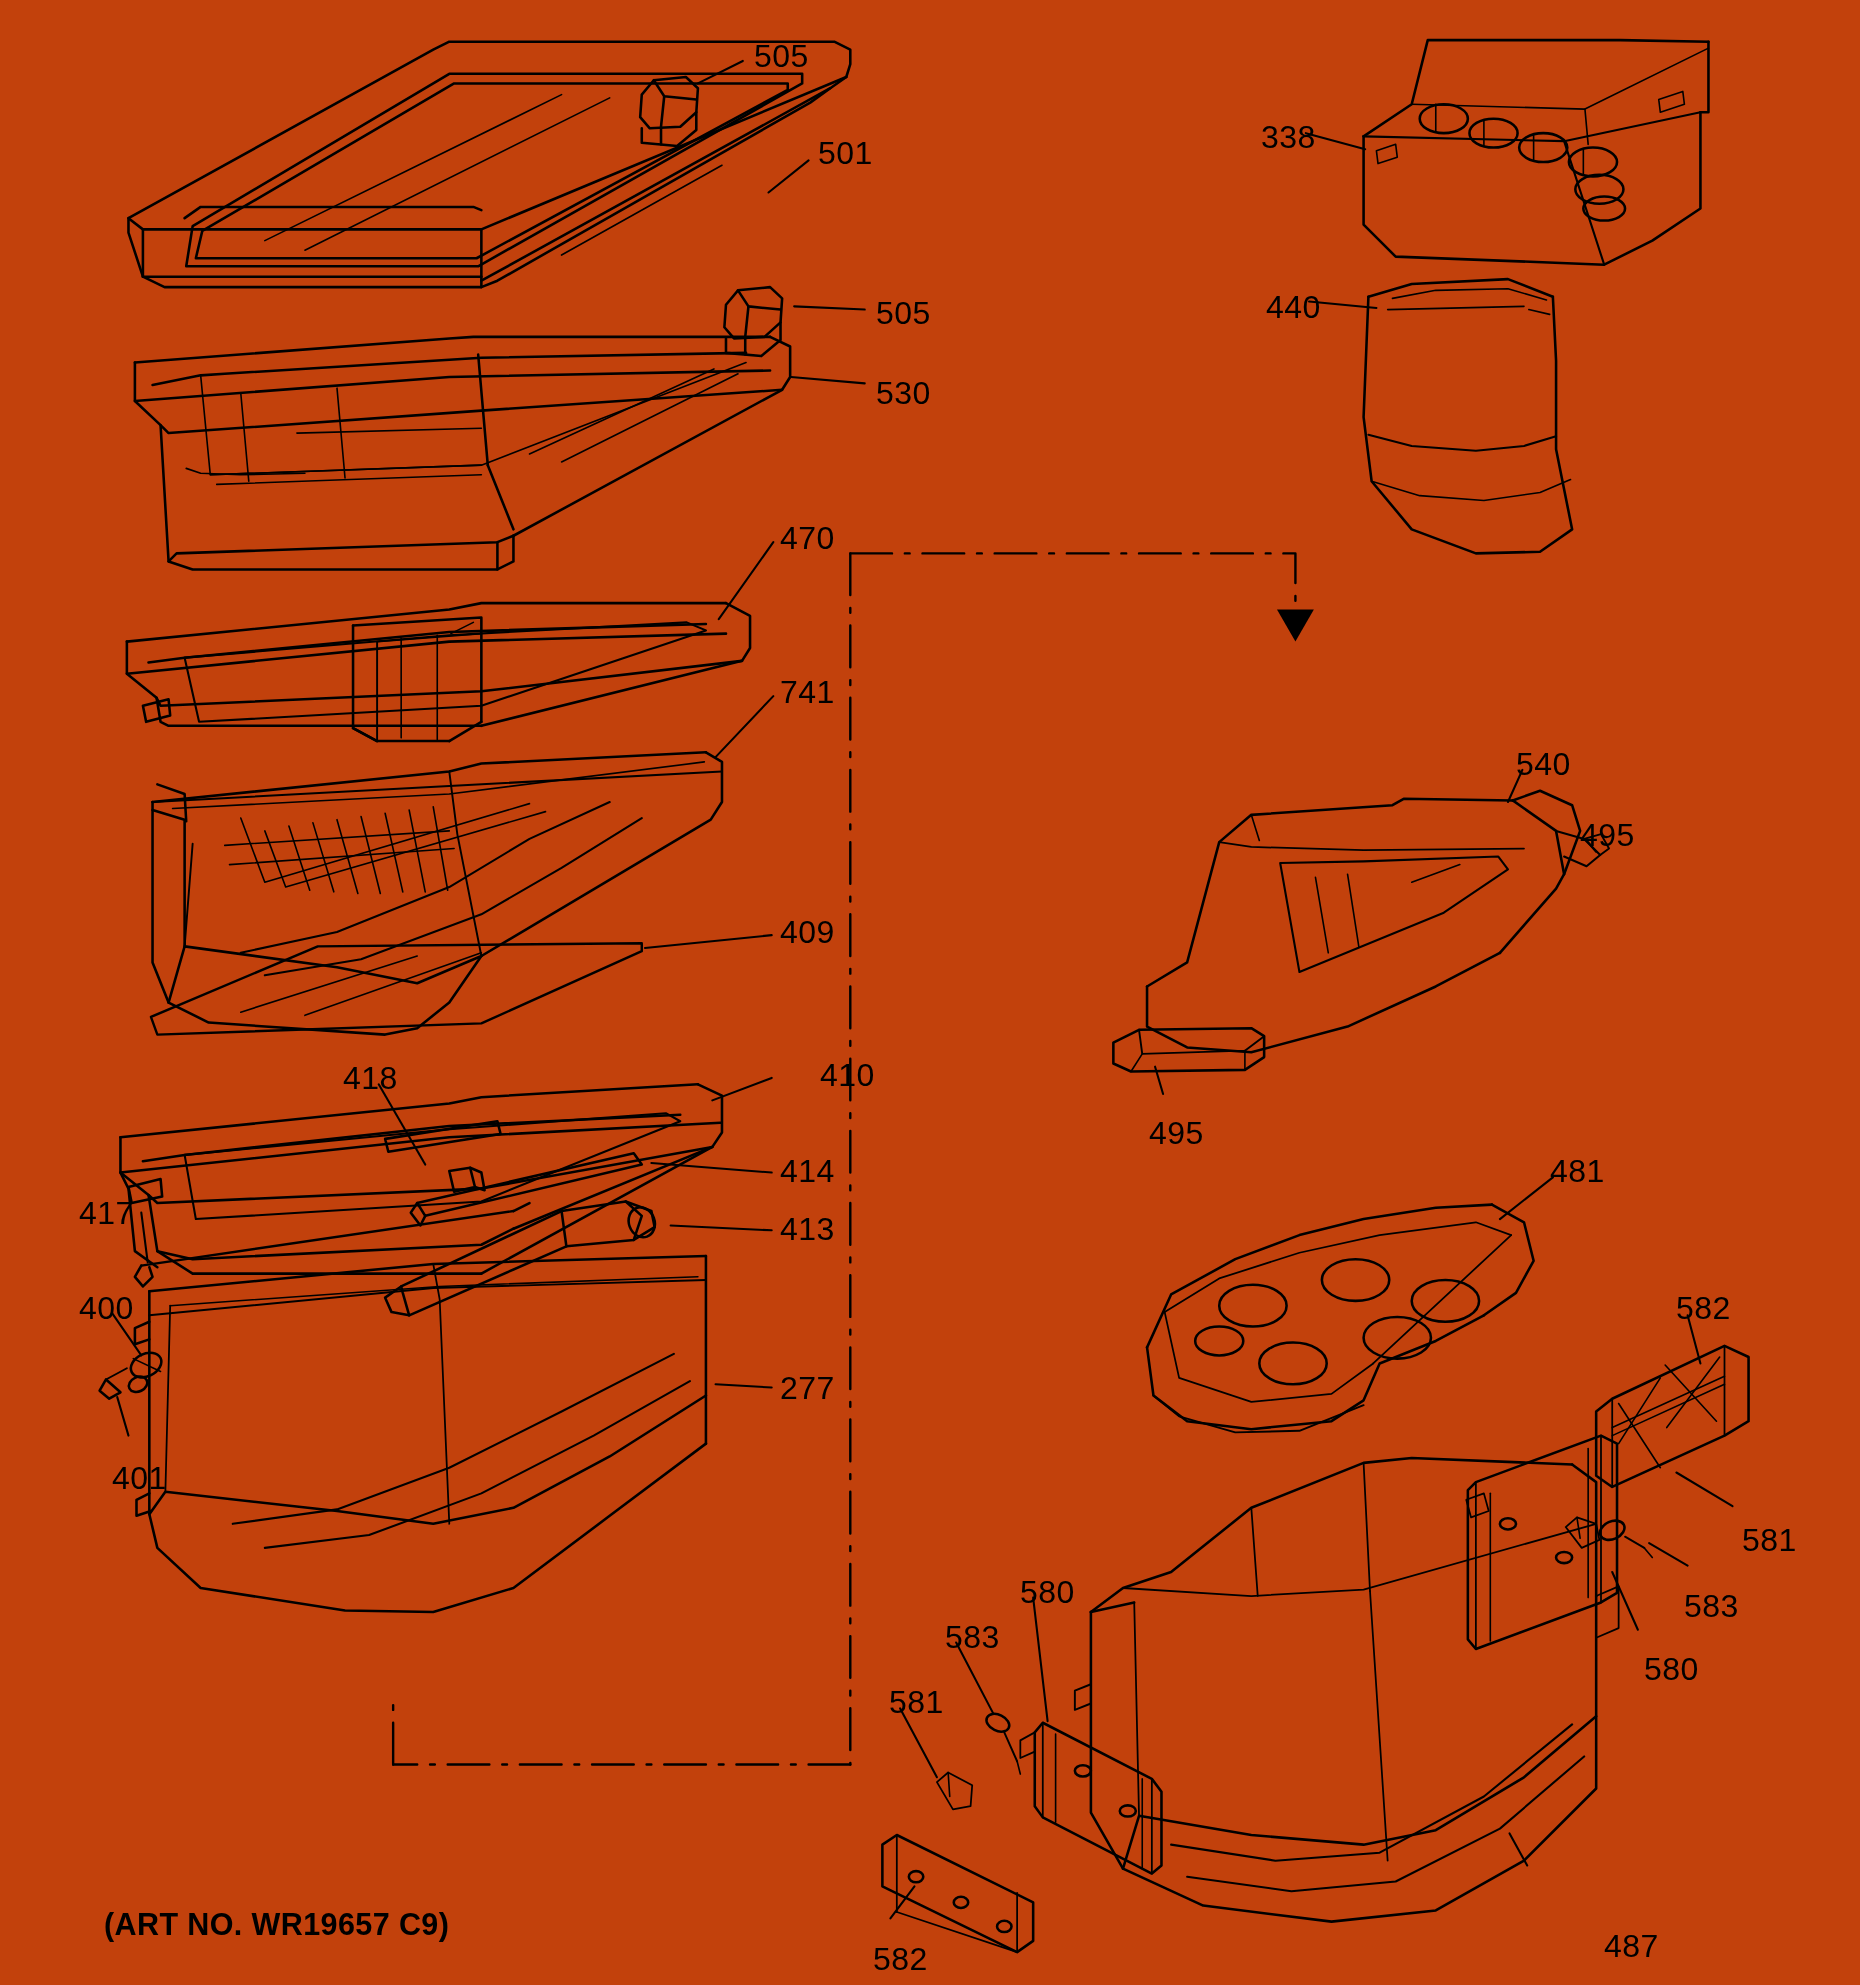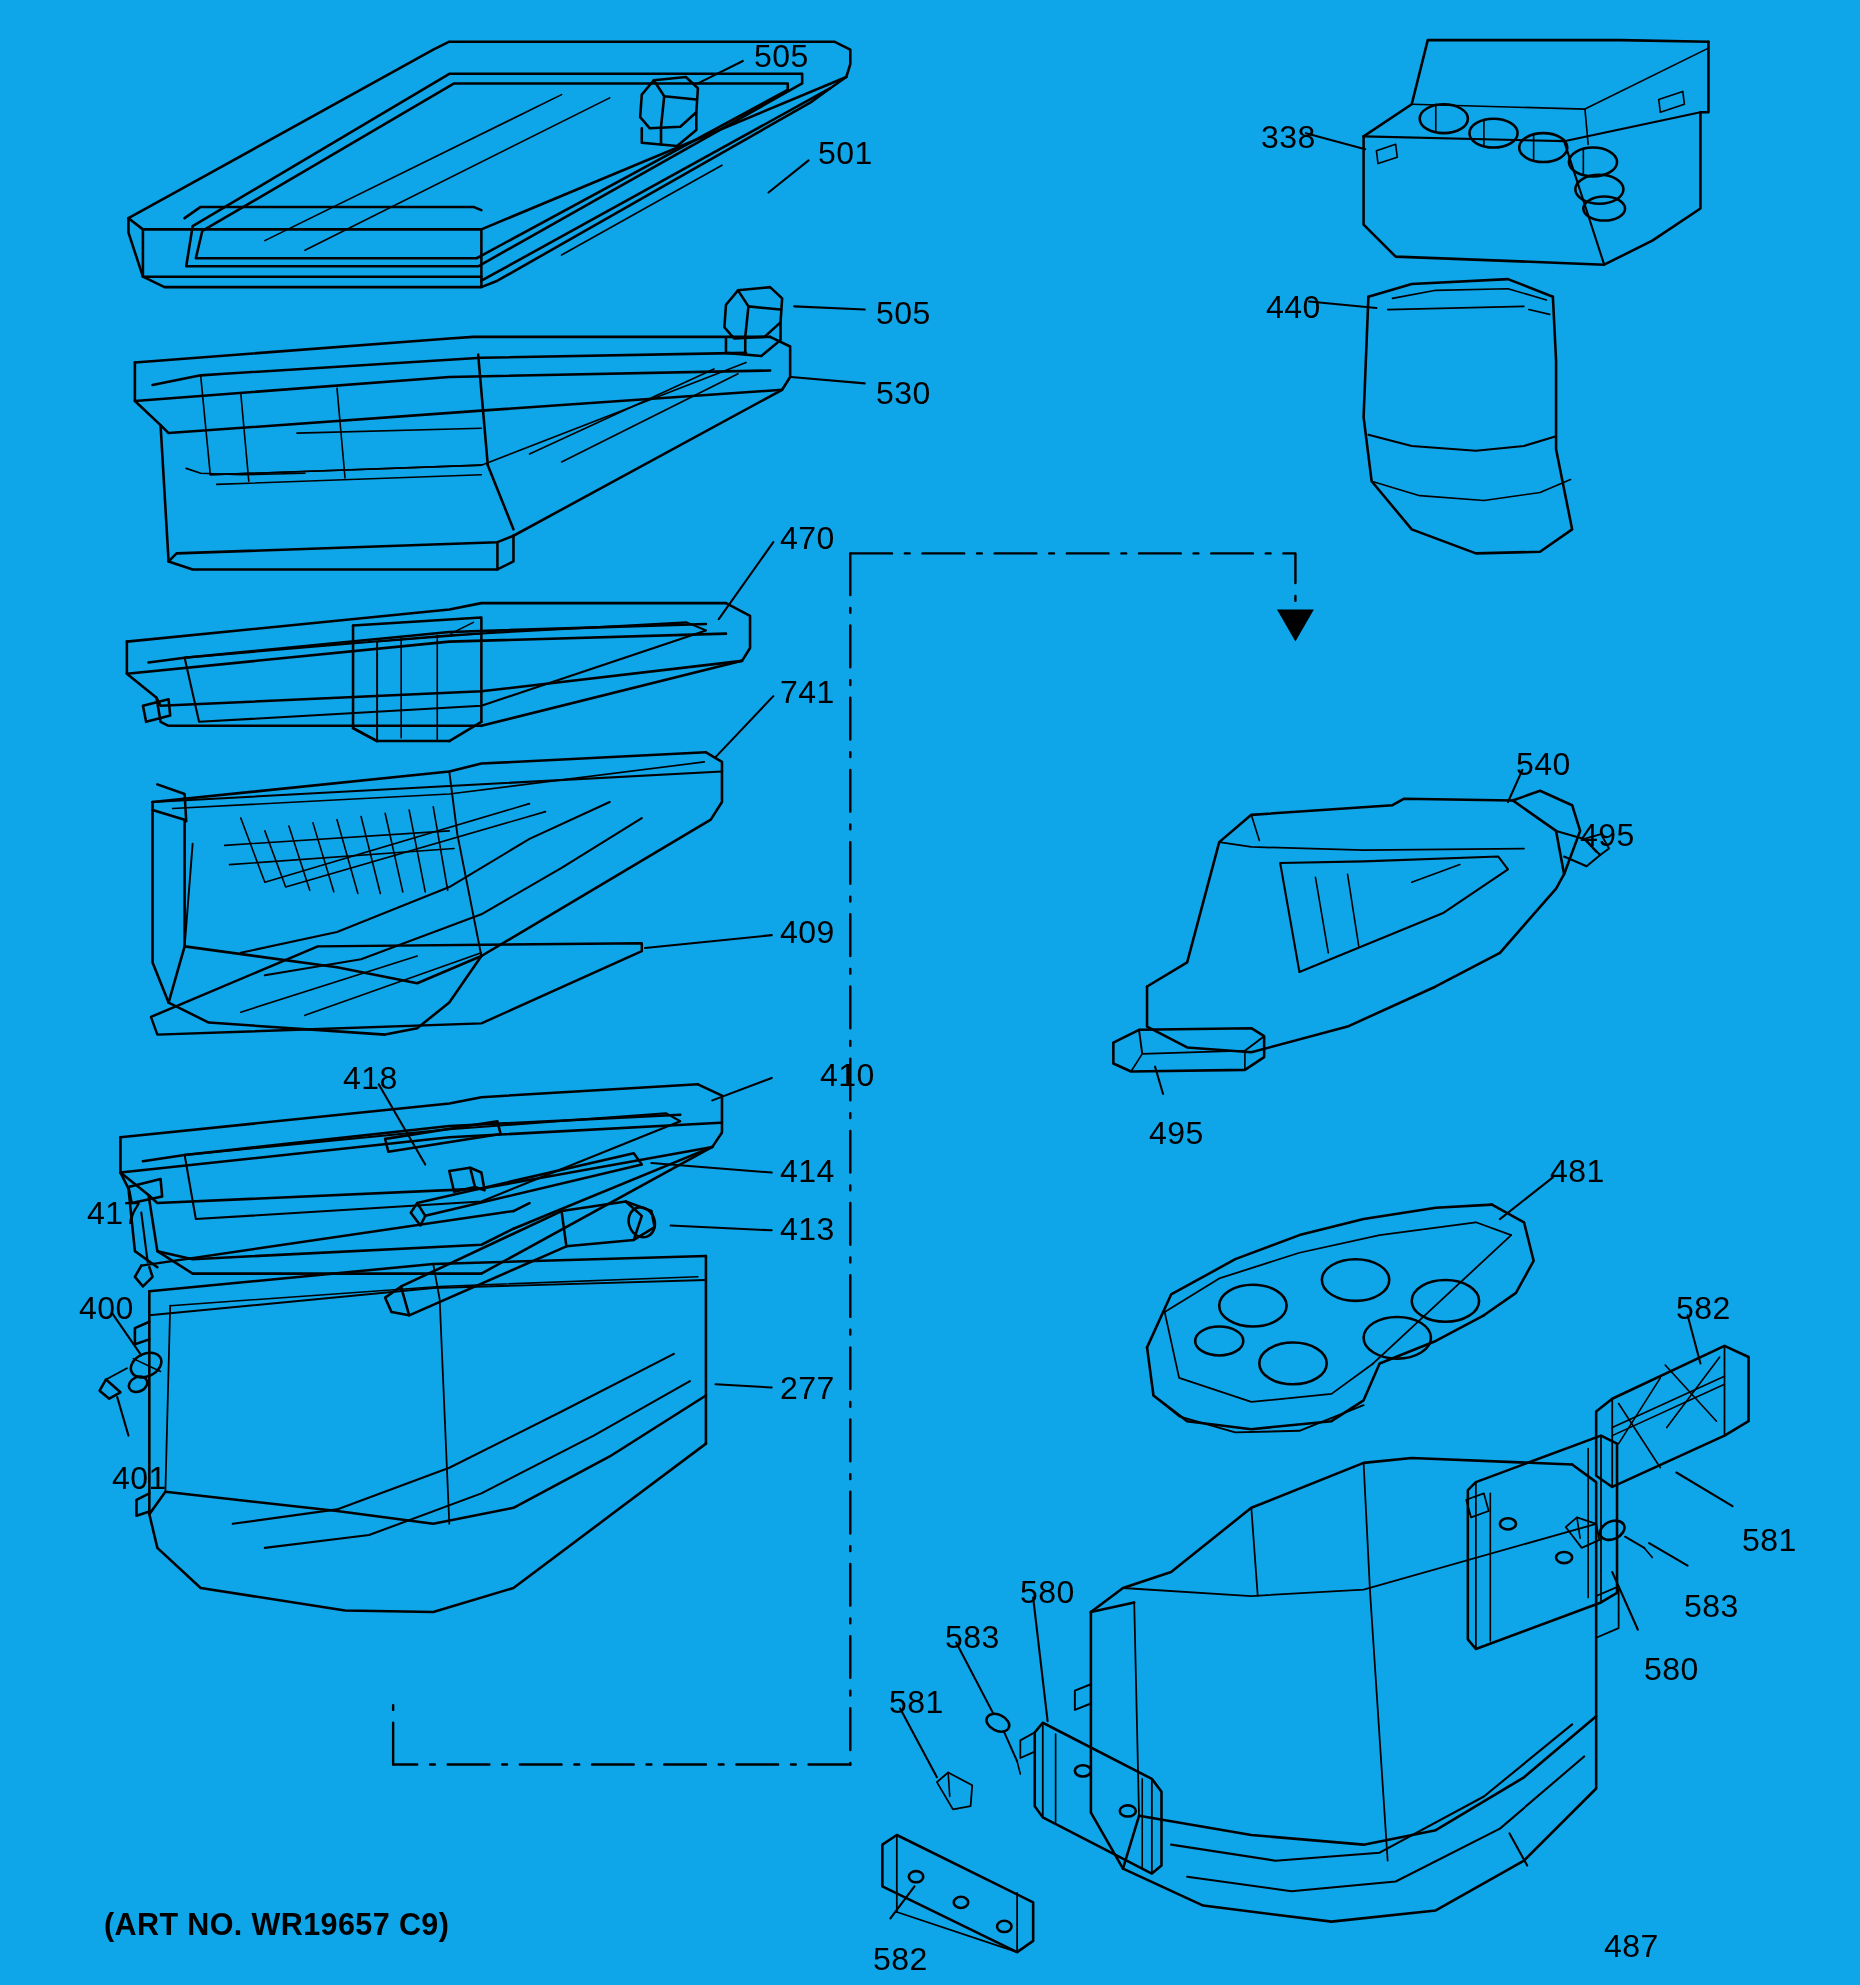--- a/index.html
+++ b/index.html
@@ -4,21 +4,21 @@
 <style>
   html, body {
     margin: 0;
     padding: 0;
     background: #ffffff;
   }
   #page {
     position: relative;
     width: 1861px;
     height: 1985px;
-    background: #0ea5e9;
+    background: #c2410c;
     font-family: "Liberation Sans", sans-serif;
     overflow: hidden;
   }
   #diagram-svg {
     position: absolute;
     left: 0;
     top: 0;
     width: 1861px;
     height: 1985px;
   }
@@ -419,21 +419,21 @@
   <div class="callout" style="left:780px; top:674px;">741</div>
   <div class="callout" style="left:1516px; top:746px;">540</div>
   <div class="callout" style="left:1580px; top:817px;">495</div>
   <div class="callout" style="left:780px; top:914px;">409</div>
   <div class="callout" style="left:343px; top:1060px;">418</div>
   <div class="callout" style="left:820px; top:1057px;">410</div>
   <div class="callout" style="left:1149px; top:1115px;">495</div>
   <div class="callout" style="left:780px; top:1153px;">414</div>
   <div class="callout" style="left:1550px; top:1153px;">481</div>
   <div class="callout" style="left:780px; top:1211px;">413</div>
-  <div class="callout" style="left:79px; top:1195px;margin-left:8px;">417</div>
+  <div class="callout" style="left:79px; top:1195px;">417</div>
   <div class="callout" style="left:79px; top:1290px;">400</div>
   <div class="callout" style="left:1676px; top:1290px;">582</div>
   <div class="callout" style="left:780px; top:1370px;">277</div>
   <div class="callout" style="left:112px; top:1460px;">401</div>
   <div class="callout" style="left:1742px; top:1522px;">581</div>
   <div class="callout" style="left:1684px; top:1588px;">583</div>
   <div class="callout" style="left:1020px; top:1574px;">580</div>
   <div class="callout" style="left:945px; top:1619px;">583</div>
   <div class="callout" style="left:1644px; top:1651px;">580</div>
   <div class="callout" style="left:889px; top:1684px;">581</div>

